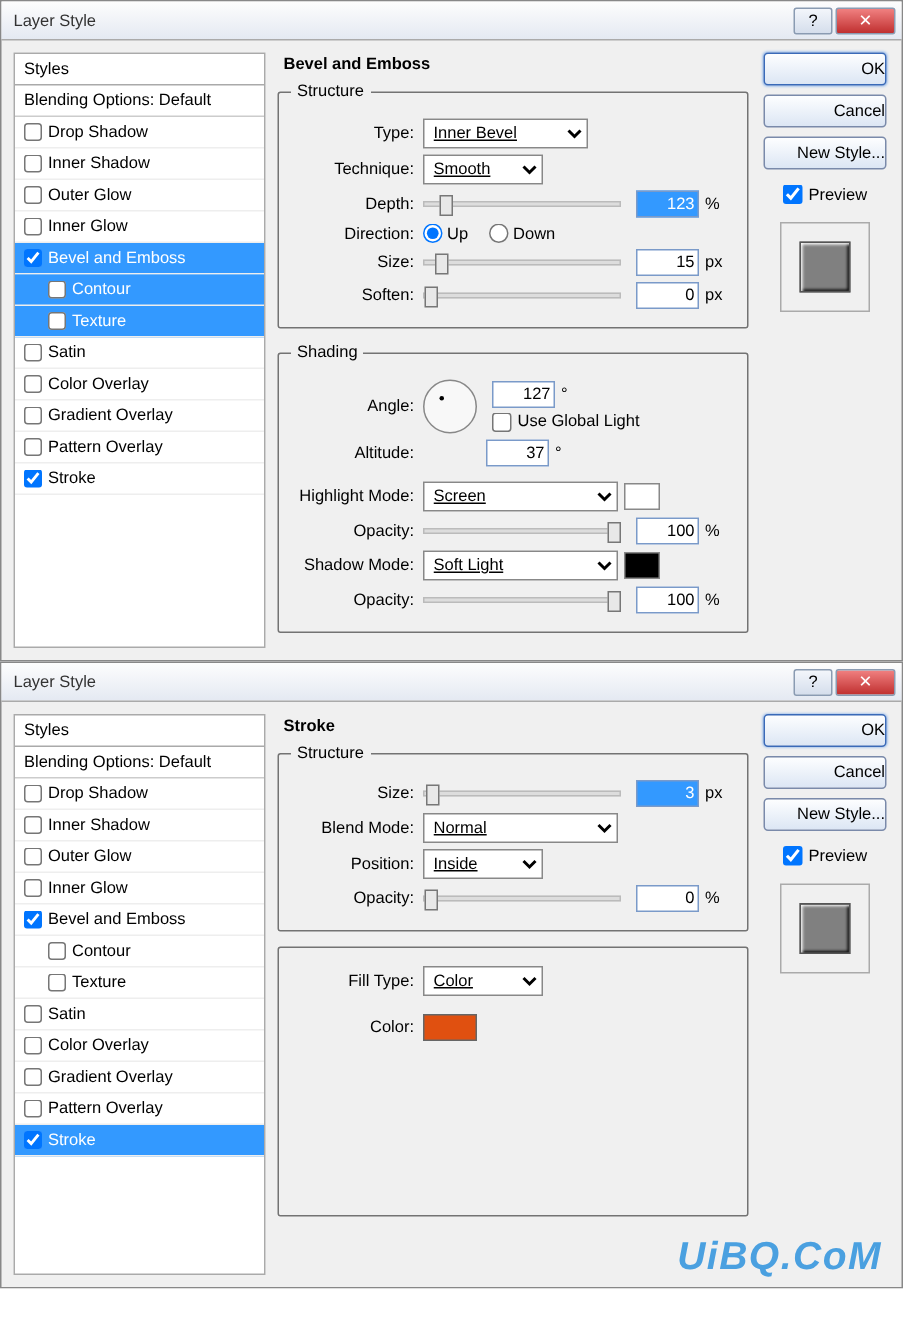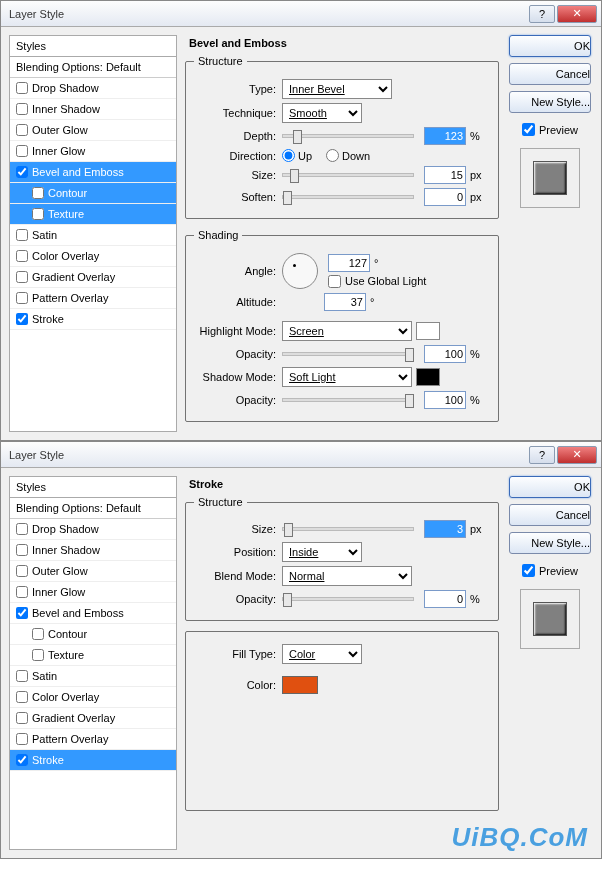--- a/index.html
+++ b/index.html
@@ -325,29 +325,29 @@
               <span class="lbl">Size:</span>
               <div class="ctl">
                 <div class="slider-track">
                   <div class="slider-thumb" style="left:1%"></div>
                 </div>
                 <input class="num sel" value="3" style="">
                 <span class="unit">px</span>
               </div>
             </div>
         <div class="row">
+              <span class="lbl">Blend Mode:</span>
+              <div class="ctl">
+                <select style="width:130px"><option>Normal</option></select>
+              </div>
+            </div>
+        <div class="row">
               <span class="lbl">Position:</span>
               <div class="ctl">
                 <select style="width:80px"><option>Inside</option></select>
-              </div>
-            </div>
-        <div class="row">
-              <span class="lbl">Blend Mode:</span>
-              <div class="ctl">
-                <select style="width:130px"><option>Normal</option></select>
               </div>
             </div>
         <div class="row">
               <span class="lbl">Opacity:</span>
               <div class="ctl">
                 <div class="slider-track">
                   <div class="slider-thumb" style="left:0%"></div>
                 </div>
                 <input class="num" value="0" style="">
                 <span class="unit">%</span>

